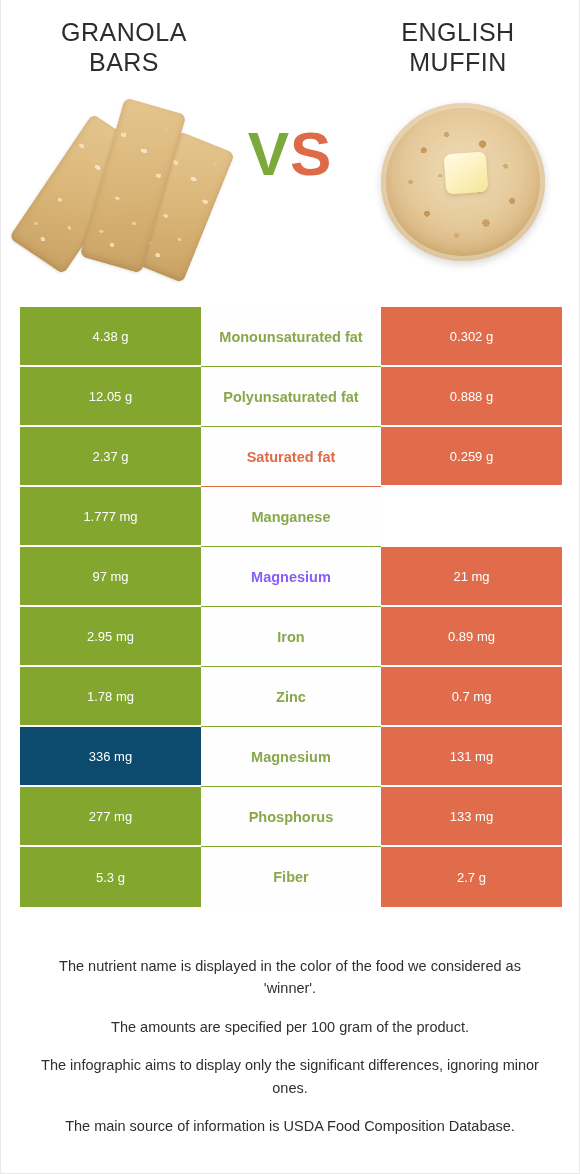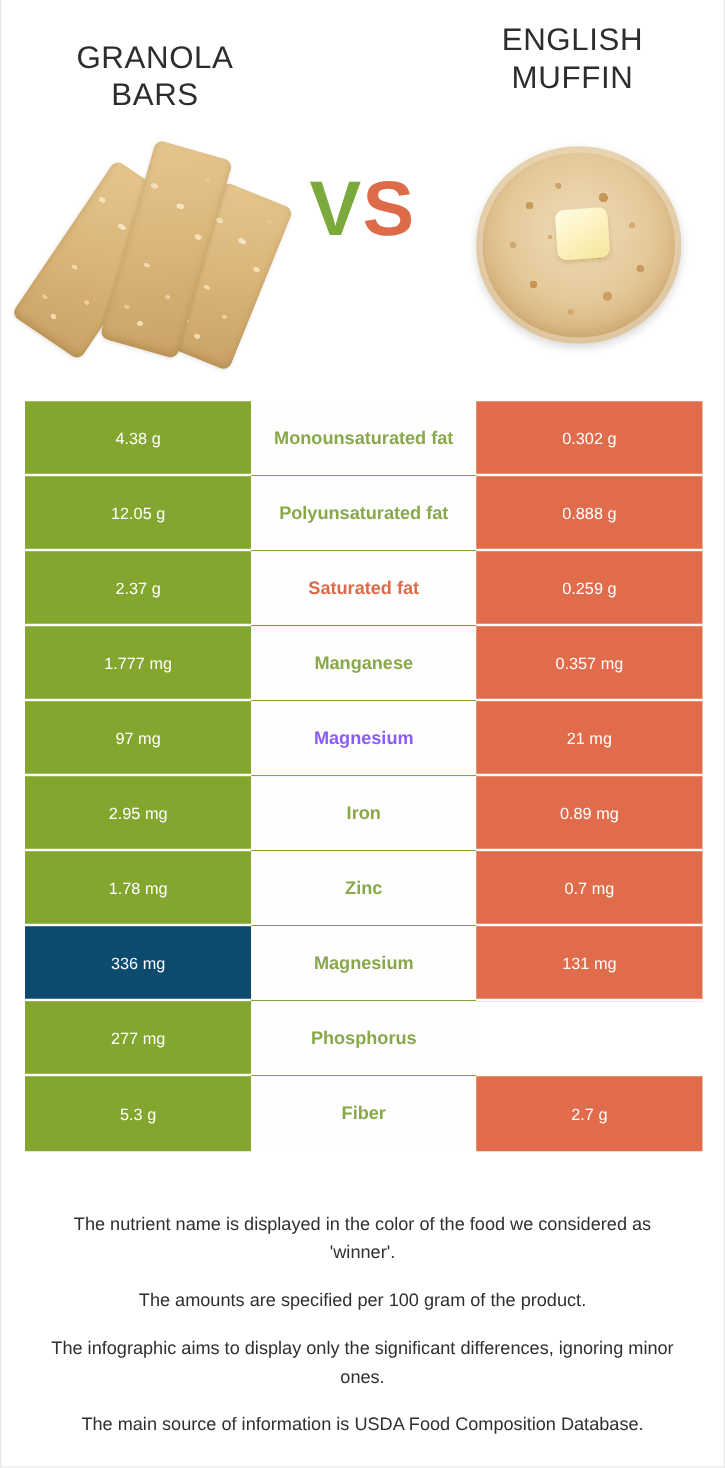--- a/index.html
+++ b/index.html
@@ -28,21 +28,21 @@
   }
   .header-cell {
     width: 190px;
     text-align: center;
     font-size: 25px;
     line-height: 1.18;
     font-weight: 300;
     letter-spacing: 0.5px;
     color: #2d2d2d;
   }
-  .header-cell.left  { margin-left: 28px; margin-top: 14px; }
+  .header-cell.left  { margin-left: 28px; }
   .header-cell.right { margin-left: 144px; }
 
   
   .hero {
     position: relative;
     height: 230px;
   }
 
   .food-img {
     position: absolute;
@@ -224,21 +224,20 @@
       <div class="cell right" style="background: rgb(224, 108, 75);">0.888 g</div>
     </div>
     <div class="row">
       <div class="cell left" style="background: rgb(130, 166, 46);">2.37 g</div>
       <div class="cell mid" style="color: rgb(221, 107, 74); border-bottom: 1px solid rgb(224, 108, 75);">Saturated fat</div>
       <div class="cell right" style="background: rgb(224, 108, 75);">0.259 g</div>
     </div>
     <div class="row">
       <div class="cell left" style="background: rgb(130, 166, 46);">1.777 mg</div>
       <div class="cell mid" style="color: rgb(136, 168, 74); border-bottom: 1px solid rgb(130, 166, 46);">Manganese</div>
-      <div class="cell right" style="background: rgb(224, 108, 75);">0.357 mg</div>
     </div>
     <div class="row">
       <div class="cell left" style="background: rgb(130, 166, 46);">97 mg</div>
       <div class="cell mid" style="color: #8b5cf6; border-bottom: 1px solid rgb(130, 166, 46);">Magnesium</div>
       <div class="cell right" style="background: rgb(224, 108, 75);">21 mg</div>
     </div>
     <div class="row">
       <div class="cell left" style="background: rgb(130, 166, 46);">2.95 mg</div>
       <div class="cell mid" style="color: rgb(136, 168, 74); border-bottom: 1px solid rgb(130, 166, 46);">Iron</div>
       <div class="cell right" style="background: rgb(224, 108, 75);">0.89 mg</div>
@@ -249,20 +248,21 @@
       <div class="cell right" style="background: rgb(224, 108, 75);">0.7 mg</div>
     </div>
     <div class="row">
       <div class="cell left" style="background: #0c4a6e;">336 mg</div>
       <div class="cell mid" style="color: rgb(136, 168, 74); border-bottom: 1px solid rgb(130, 166, 46);">Magnesium</div>
       <div class="cell right" style="background: rgb(224, 108, 75);">131 mg</div>
     </div>
     <div class="row">
       <div class="cell left" style="background: rgb(130, 166, 46);">277 mg</div>
       <div class="cell mid" style="color: rgb(136, 168, 74); border-bottom: 1px solid rgb(130, 166, 46);">Phosphorus</div>
+      <div class="cell right" style="background: rgb(224, 108, 75);">133 mg</div>
     </div>
     <div class="row">
       <div class="cell left" style="background: rgb(130, 166, 46);">5.3 g</div>
       <div class="cell mid" style="color: rgb(136, 168, 74);">Fiber</div>
       <div class="cell right" style="background: rgb(224, 108, 75);">2.7 g</div>
     </div>
   </div>
 
 <div class="footer">
   <p>The nutrient name is displayed in the color of the food we considered as 'winner'.</p>

